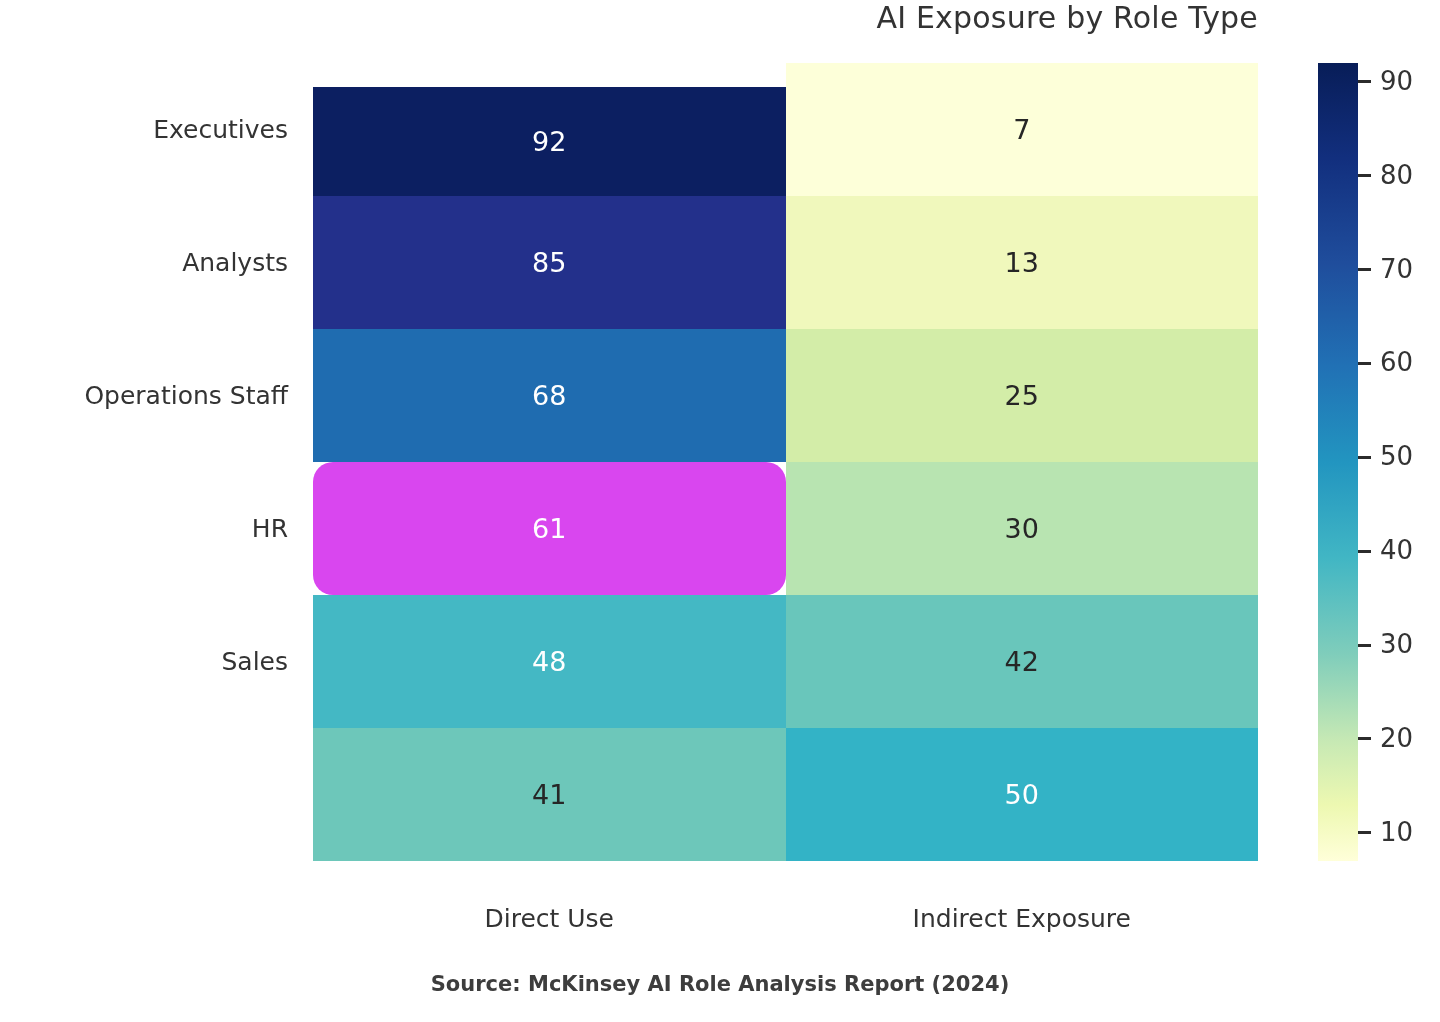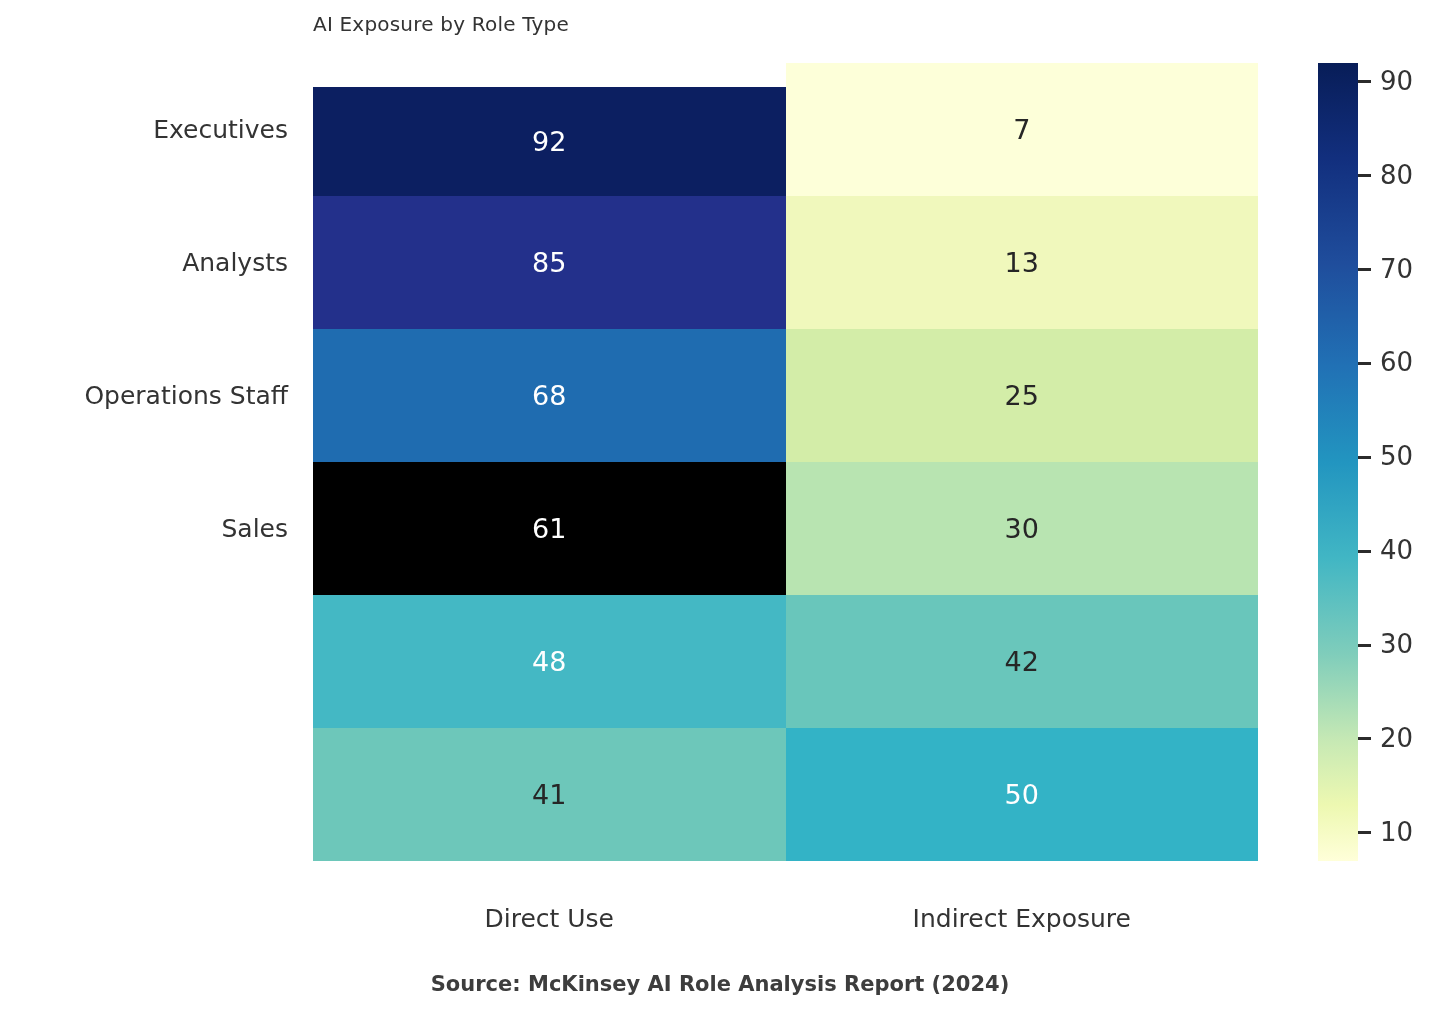--- a/index.html
+++ b/index.html
@@ -21,24 +21,24 @@
     position: absolute;
     left: 0; top: 0;
     width: 1440px;
     height: 1022px;
   }
 
   
   .chart-title {
     position: absolute;
     left: 313px;
-    top: 12px;
+    top: 0;
     width: 945px;
-    text-align: left;
-    font-size: 20px;
+    text-align: right;
+    font-size: 30px;
     font-weight: 400;
     color: #333333;
     letter-spacing: 0.2px;
     white-space: nowrap;
   }
 
   
   .plot-area {
     position: absolute;
     left: 313px;
@@ -167,20 +167,21 @@
 <body>
 
 <div class="figure">
 
   <div class="chart-title">AI Exposure by Role Type</div>
 
   <div class="ylabels">
     <div class="ylabel">Executives</div>
     <div class="ylabel">Analysts</div>
     <div class="ylabel">Operations Staff</div>
+    <div class="ylabel">HR</div>
     <div class="ylabel">Sales</div>
   </div>
 
   <div class="plot-area">
     <div class="heat-grid">
       <div class="heat-cell" style="background-color: rgb(12, 31, 97); color: rgb(255, 255, 255); margin-top: 24px;">
           <span class="cell-value">92</span>
         </div>
       <div class="heat-cell" style="background-color: rgb(253, 255, 217); color: rgb(38, 38, 38);">
           <span class="cell-value">7</span>
@@ -190,21 +191,21 @@
         </div>
       <div class="heat-cell" style="background-color: rgb(240, 248, 188); color: rgb(38, 38, 38);">
           <span class="cell-value">13</span>
         </div>
       <div class="heat-cell" style="background-color: rgb(31, 108, 176); color: rgb(255, 255, 255);">
           <span class="cell-value">68</span>
         </div>
       <div class="heat-cell" style="background-color: rgb(211, 237, 168); color: rgb(38, 38, 38);">
           <span class="cell-value">25</span>
         </div>
-      <div class="heat-cell" style="background-color: #000000; color: rgb(255, 255, 255);">
+      <div class="heat-cell" style="background-color: #d946ef; color: rgb(255, 255, 255); border-radius: 20px;">
           <span class="cell-value">61</span>
         </div>
       <div class="heat-cell" style="background-color: rgb(184, 228, 177); color: rgb(38, 38, 38);">
           <span class="cell-value">30</span>
         </div>
       <div class="heat-cell" style="background-color: rgb(68, 184, 196); color: rgb(255, 255, 255);">
           <span class="cell-value">48</span>
         </div>
       <div class="heat-cell" style="background-color: rgb(105, 198, 187); color: rgb(38, 38, 38);">
           <span class="cell-value">42</span>

